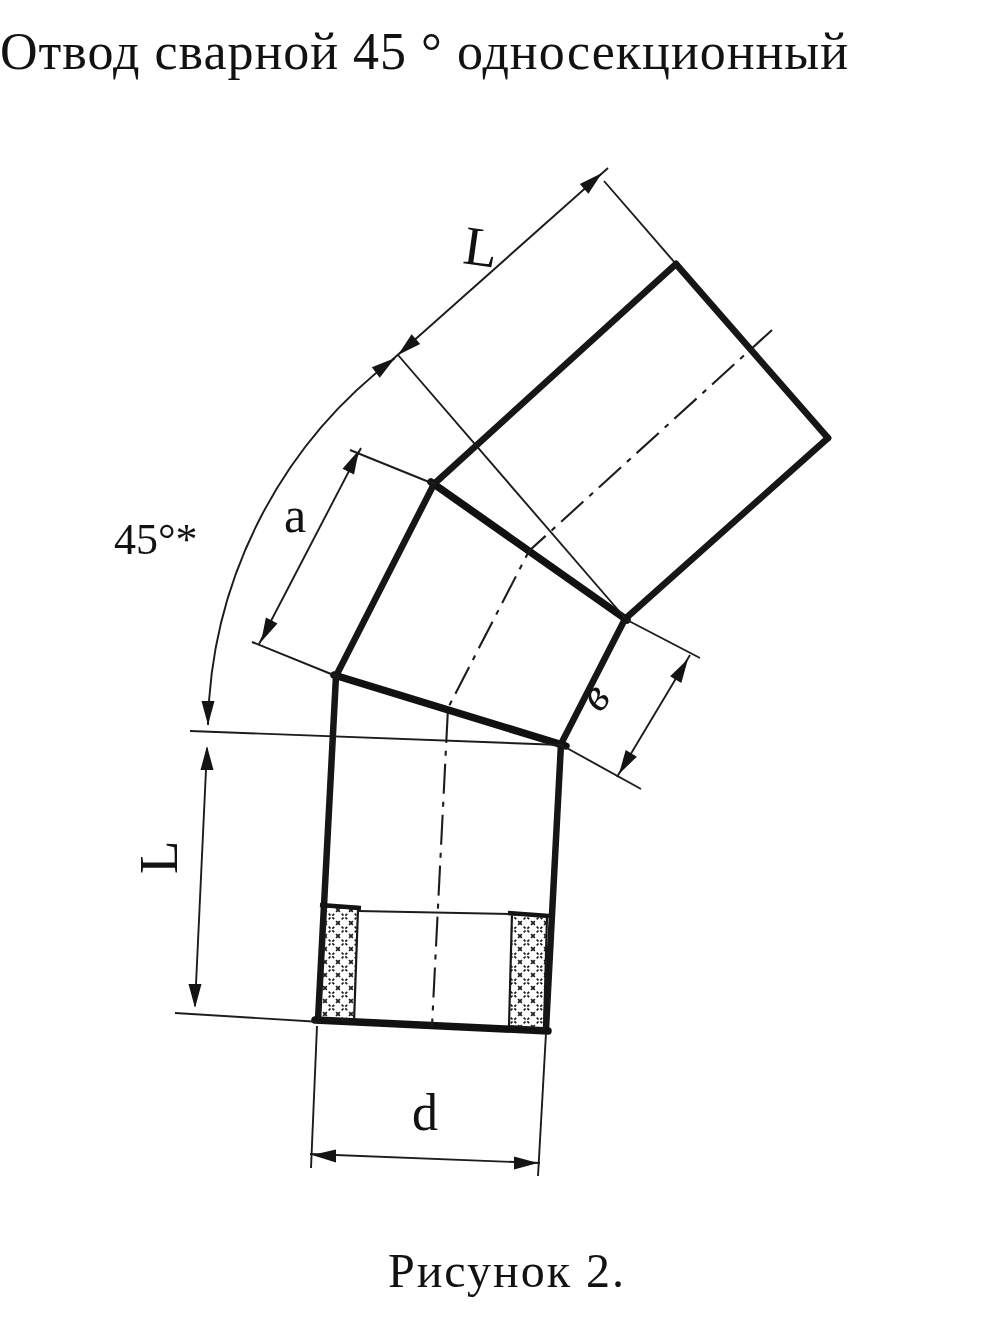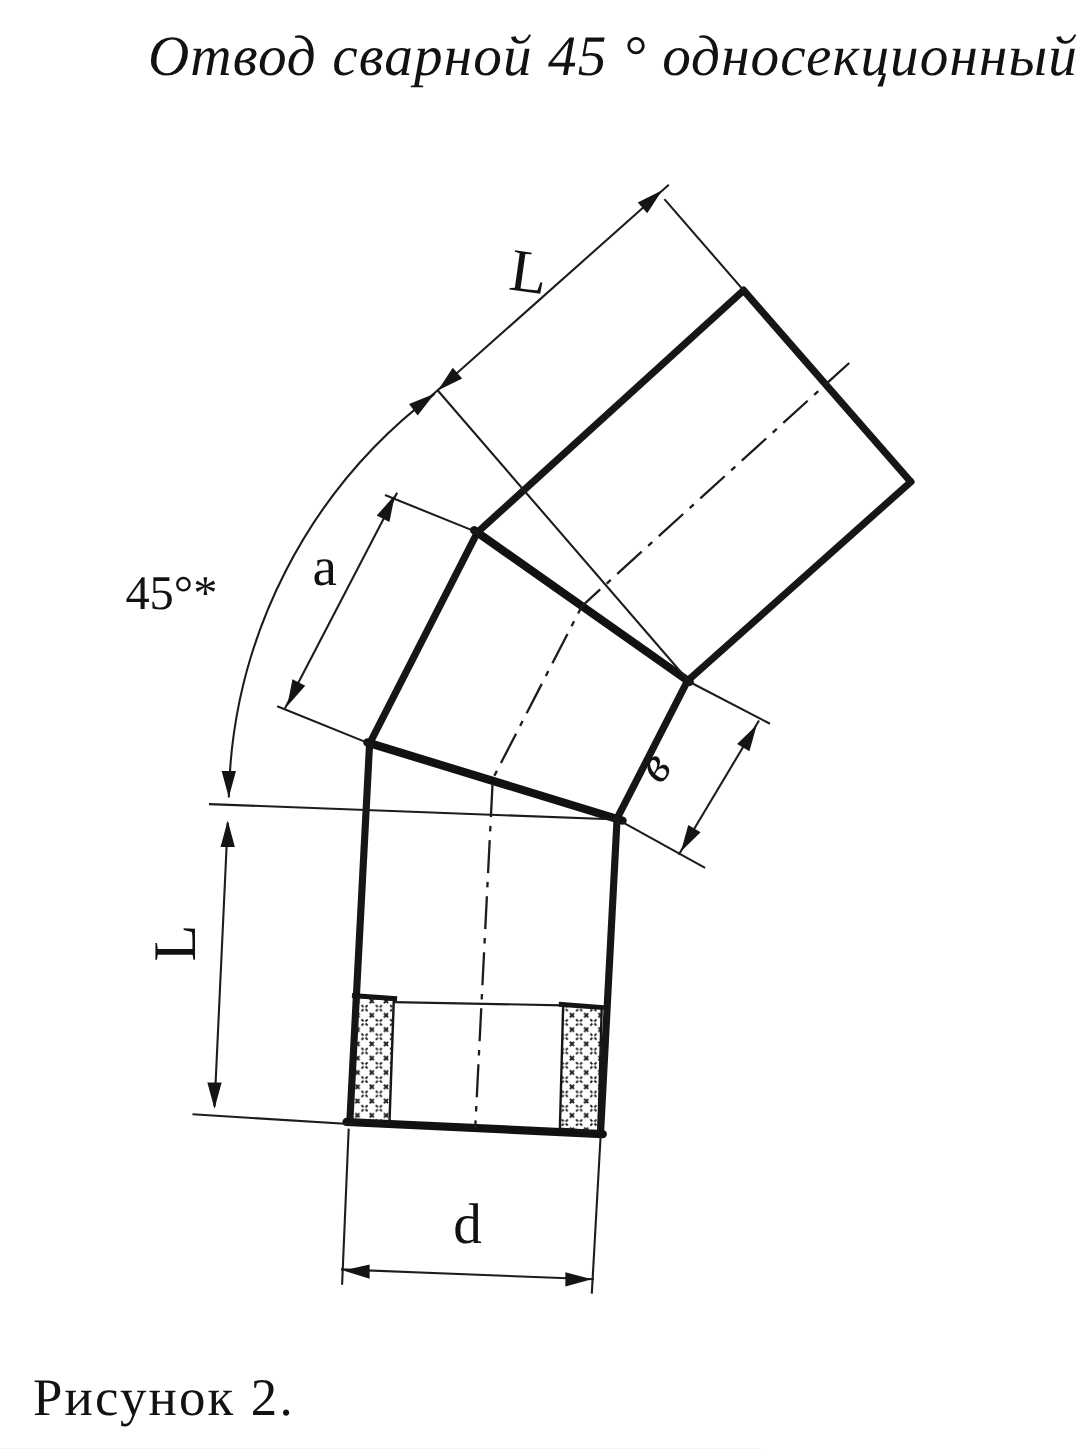--- a/index.html
+++ b/index.html
@@ -5,28 +5,28 @@
   html,body{margin:0;padding:0;background:#e8e8e8;}
   #page{
     position:relative;
     width:984px;height:1317px;
     background:#ffffff;
     overflow:hidden;
     font-family:"Liberation Serif","DejaVu Serif",serif;
   }
   #title{
     position:absolute;top:22px;left:0;right:4px;
-    text-align:right;
+    text-align:left;
     font-size:52px;letter-spacing:1px;
     color:#121212;
     white-space:nowrap;
-    font-style:italic;
   }
   #caption{
     position:absolute;top:1243px;left:30px;right:0;
+    text-align:center;
     font-size:48px;letter-spacing:2px;
     color:#121212;
   }
   svg{position:absolute;left:0;top:0;}
   .thick{stroke:#161616;stroke-width:6.5;stroke-linecap:round;fill:none;}
   .weld{stroke:#111111;stroke-width:7.5;stroke-linecap:round;fill:none;}
   .thin{stroke:#1c1c1c;stroke-width:1.9;stroke-linecap:butt;fill:none;}
   .bar{stroke:#141414;stroke-width:4.5;stroke-linecap:butt;fill:none;}
   .center{stroke:#1c1c1c;stroke-width:2.1;fill:none;stroke-dasharray:30 8 5 8;}
   .arrow{fill:#141414;stroke:none;}

